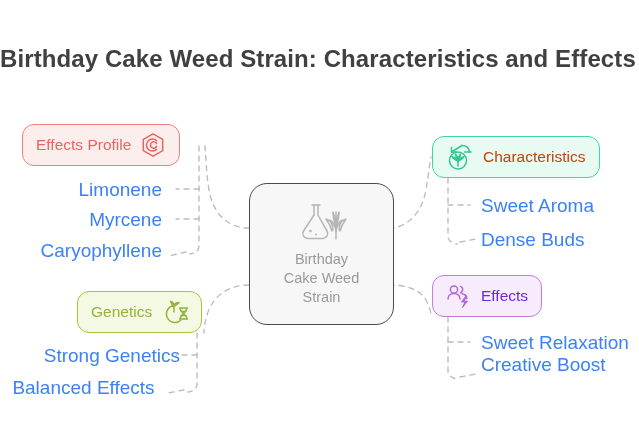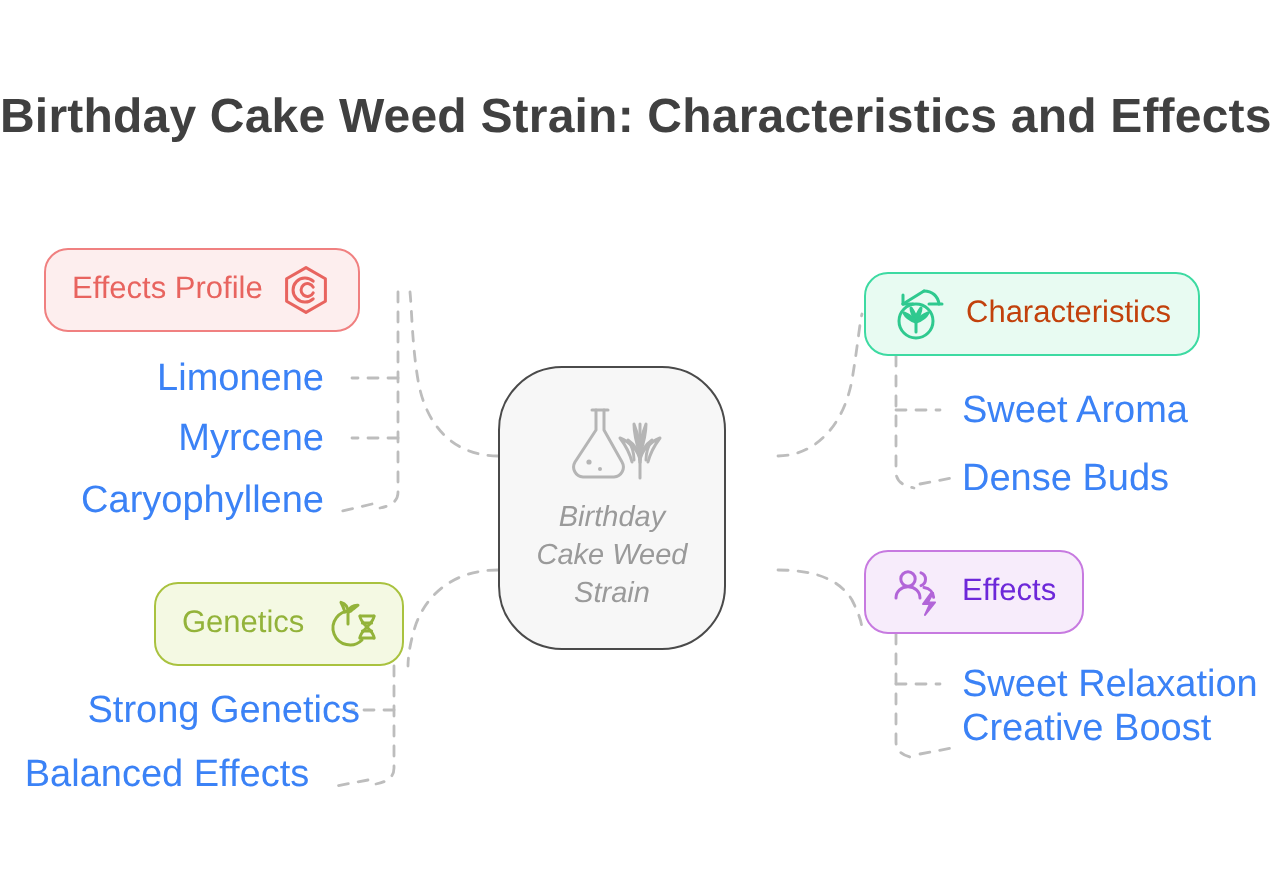--- a/index.html
+++ b/index.html
@@ -43,31 +43,30 @@
     font-weight: 700;
     color: #404040;
     letter-spacing: 0.1px;
   }
 
   
   .center-node {
     position: absolute;
     left: 249px;
     top: 183px;
-    width: 114px;
+    width: 145px;
     height: 142px;
     box-sizing: border-box;
     border: 1.6px solid #4a4a4a;
-    border-radius: 32px;
+    border-radius: 18px;
     background: #f7f7f7;
     display: flex;
     flex-direction: column;
     align-items: center;
     justify-content: center;
-    font-style: italic;
   }
   .center-node .center-icon {
     margin-bottom: 8px;
     line-height: 0;
   }
   .center-label {
     text-align: center;
     font-size: 14.5px;
     line-height: 19px;
     color: #9a9a9a;

